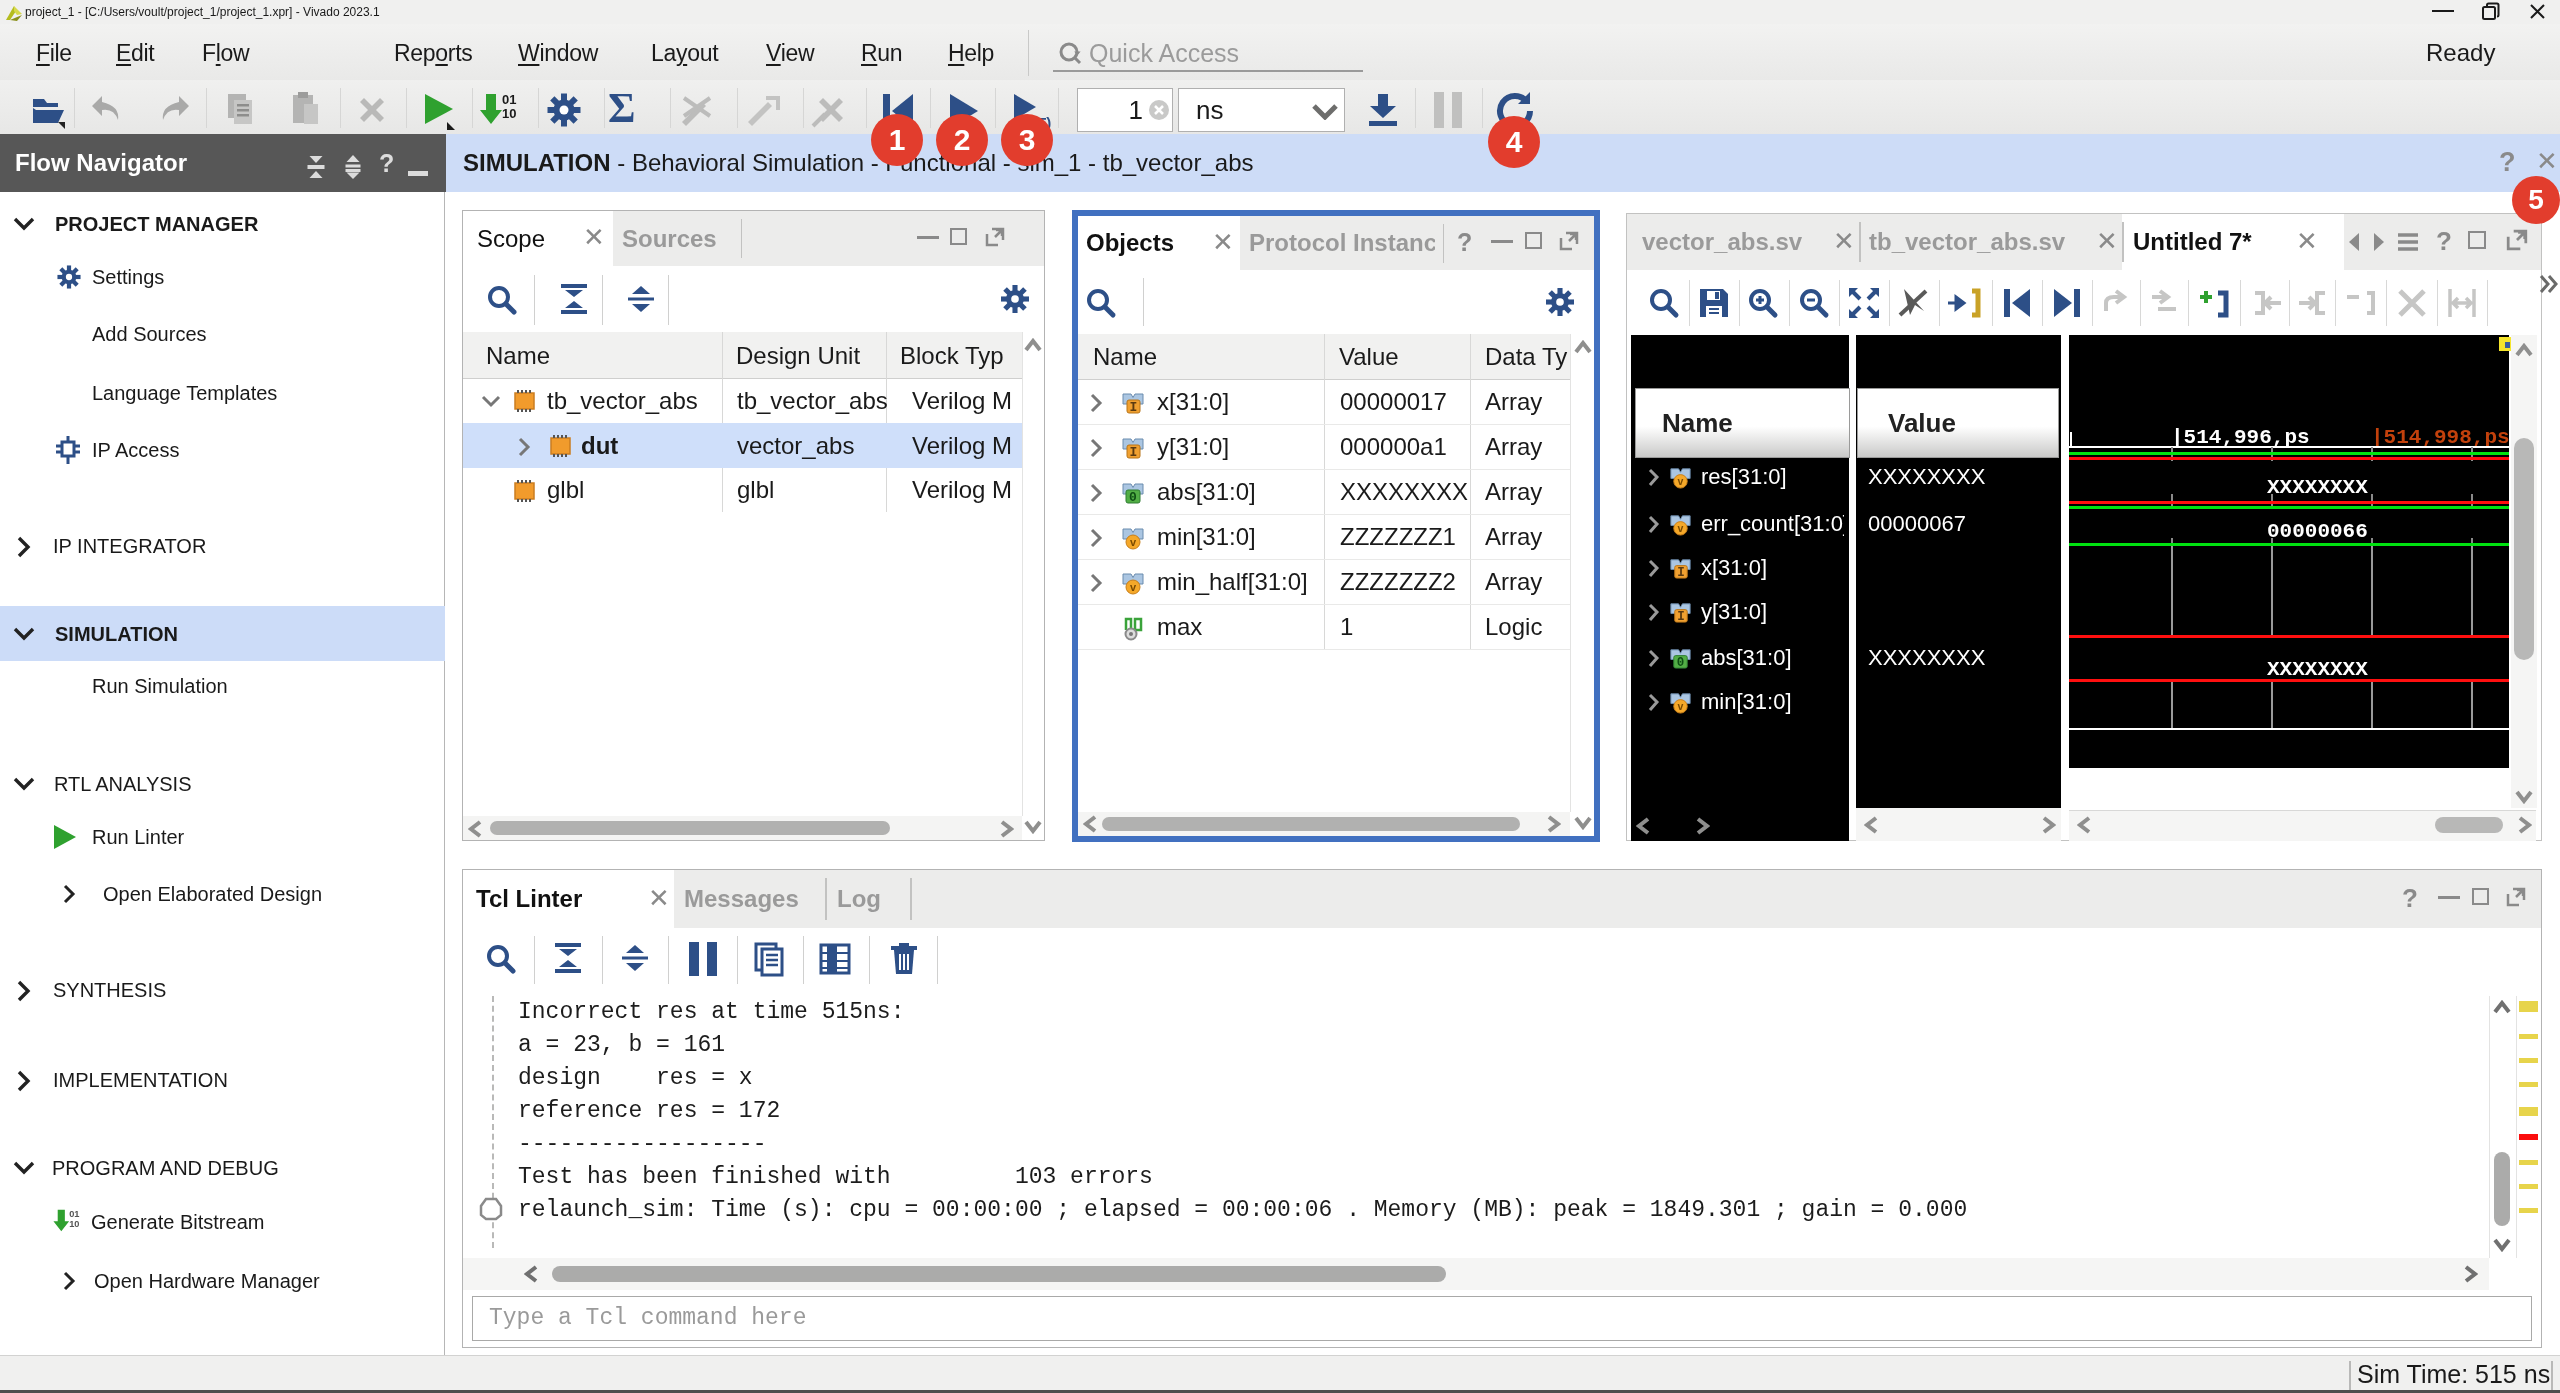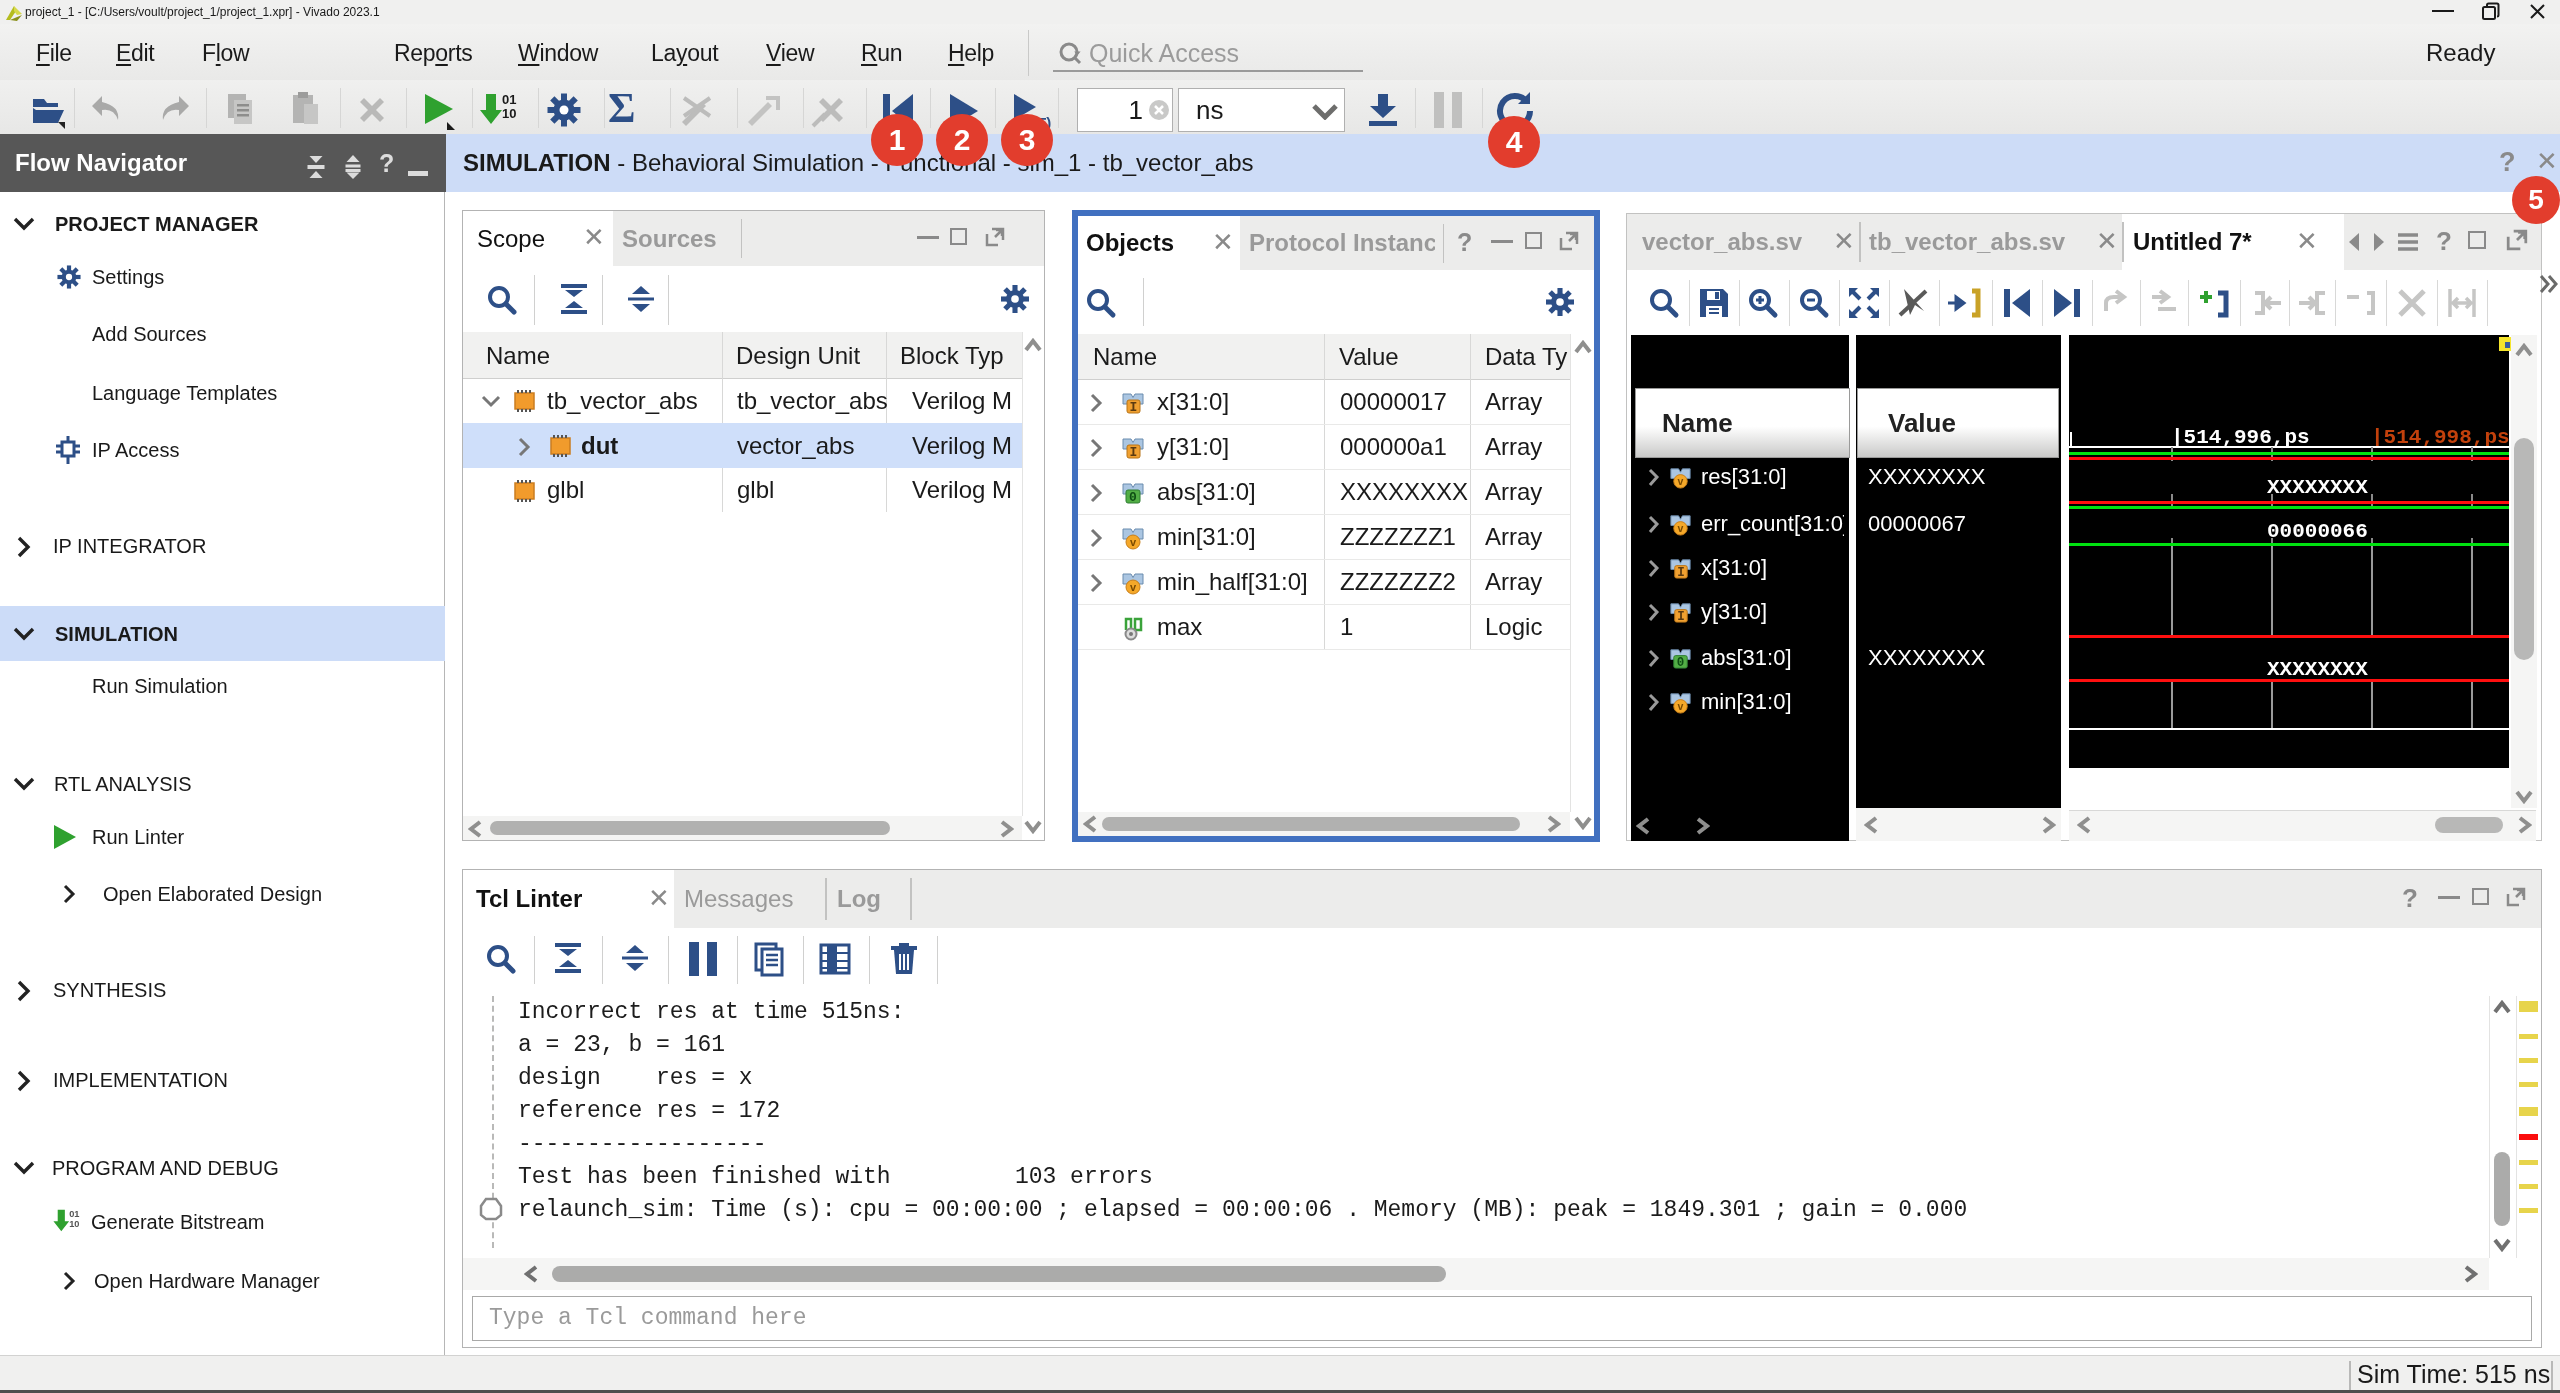--- a/index.html
+++ b/index.html
@@ -780,21 +780,21 @@
 <svg class="ic" style="left:2515px;top:790px;" width="18" height="14" viewBox="0 0 18 14">
       <path d="M2 2 L9 11 L16 2" fill="none" stroke="#8f8f8e" stroke-width="4"></path>
     </svg>
 </div>
 <div id="tcl">
 <div class="a" style="left:462px;top:869px;width:2080px;height:479px;background:#ffffff;border:1px solid #b3b3b3;"></div>
 <div class="a" style="left:463px;top:870px;width:2078px;height:58px;background:#ececeb;"></div>
 <div class="a" style="left:463px;top:870px;width:211px;height:58px;background:#ffffff;"></div>
 <div class="a" style="left:476px;top:870px;height:58px;line-height:58px;font-size:24px;font-weight:bold;color:#111;">Tcl Linter</div>
 <div class="a tabx" style="left:648px;top:870px;height:58px;line-height:56px;">✕</div>
-<div class="a" style="left:684px;top:870px;height:66px;line-height:58px;font-size:24px;font-weight:normal;color:#9a9a9a;">Messages</div>
+<div class="a" style="left:684px;top:870px;height:66px;line-height:58px;font-size:24px;font-weight:bold;color:#9a9a9a;">Messages</div>
 <div class="a" style="left:825px;top:878px;width:2px;height:42px;background:#c2c2c1;"></div>
 <div class="a" style="left:837px;top:870px;height:58px;line-height:58px;font-size:24px;font-weight:bold;color:#9a9a9a;">Log</div>
 <div class="a" style="left:910px;top:878px;width:2px;height:42px;background:#c2c2c1;"></div>
 <div class="a" style="left:2402px;top:870px;height:58px;line-height:56px;font-size:26px;font-weight:bold;color:#8a8a8a;">?</div>
 <div class="a" style="left:2438px;top:896px;width:22px;height:3px;background:#8a8a8a;"></div>
 <div class="a" style="left:2472px;top:888px;width:17px;height:17px;border:2px solid #8a8a8a;"></div>
 <svg class="ic" style="left:2506px;top:887px;" width="20" height="20" viewBox="0 0 20 20">
       <path d="M2 7 v11 h11 M7 2 h11 v11" fill="none" stroke="#8a8a8a" stroke-width="2.5"></path>
       <path d="M10 10 L17 3 M17 3 h-6 M17 3 v6" stroke="#8a8a8a" stroke-width="2.5" fill="none"></path>
     </svg>

